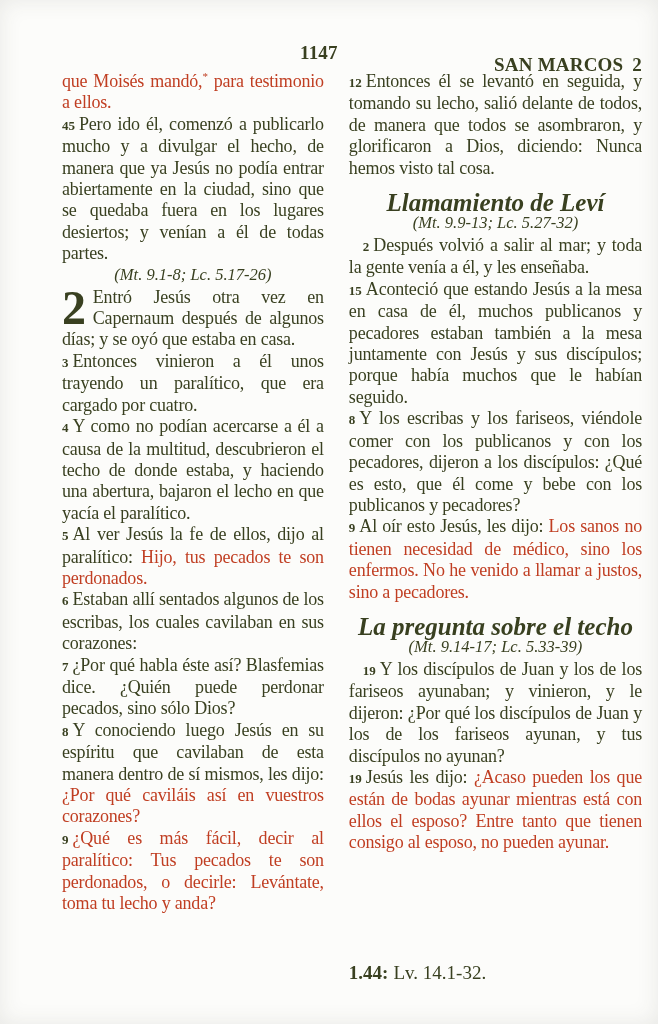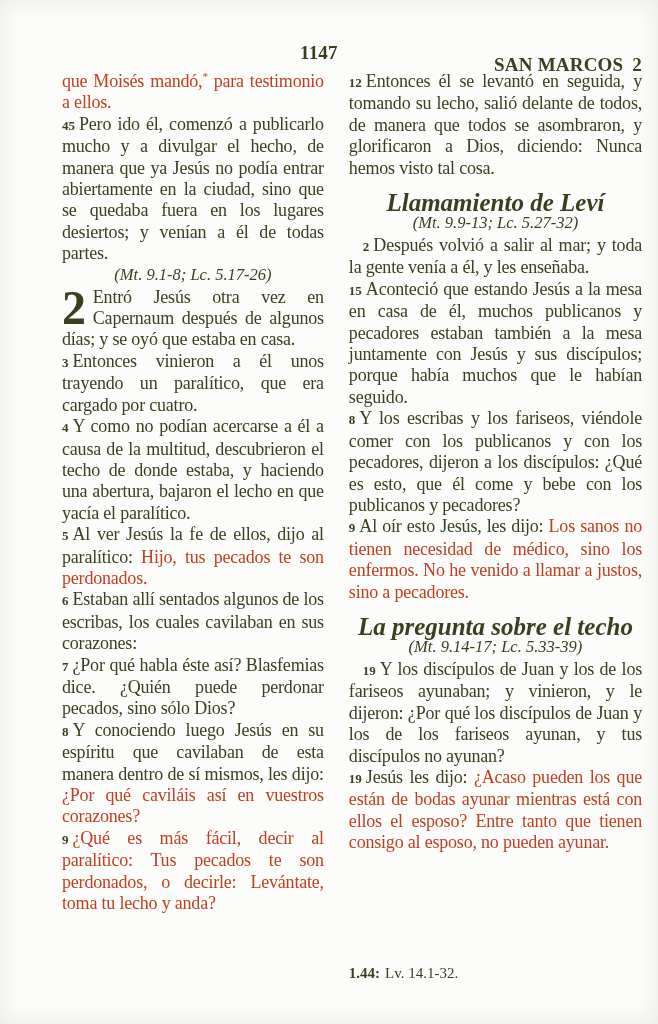--- a/index.html
+++ b/index.html
@@ -53,21 +53,21 @@
   }
   .reference{
     text-align:center;
     font-size:16.5px;line-height:20px;
     font-style:italic;
     margin-bottom:2px;
   }
   .footnote{
     margin-top:auto;
     padding-bottom:26px;
-    font-size:15px;line-height:16px;
+    font-size:19px;line-height:16px;
     text-align:left;
   }
   .footnote .fn-label{font-weight:bold;padding-right:5px;}
 </style>
 </head>
 <body>
 
 <div class="page">
   <div class="header">
     <span class="page-number">1147</span>

